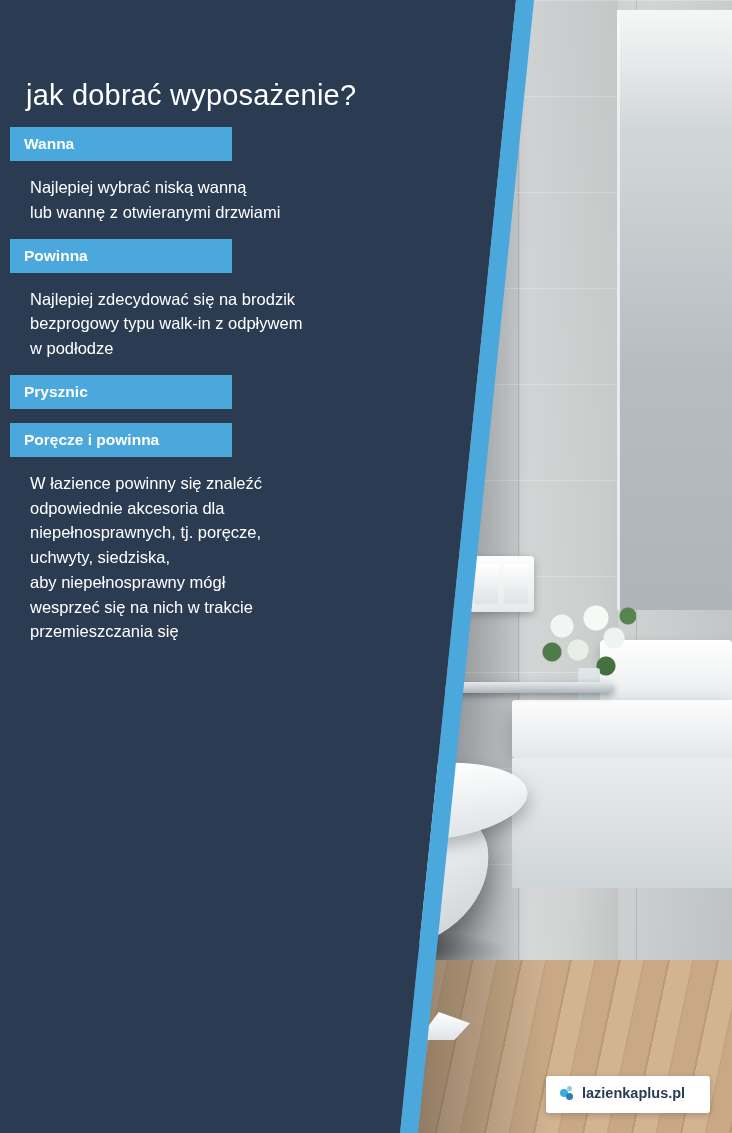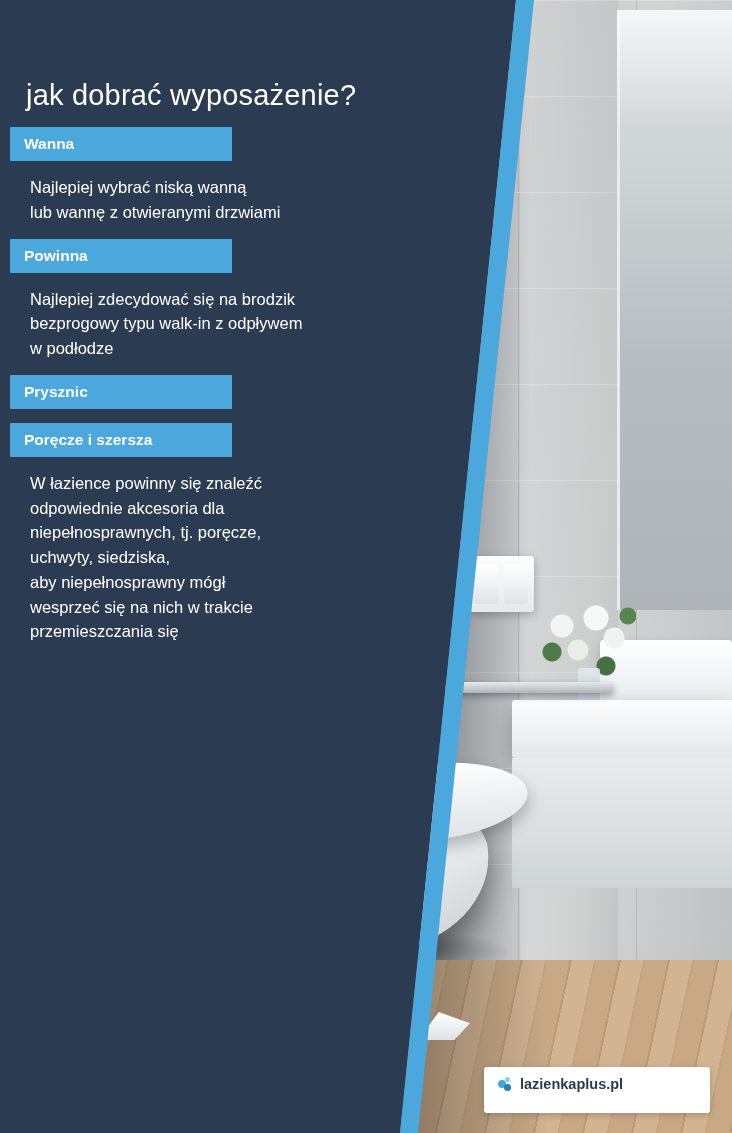--- a/index.html
+++ b/index.html
@@ -193,25 +193,25 @@
     margin:14px 0 0 30px;
     width:400px;
     white-space:pre-line;
   }
 
   
   .logo {
     position:absolute; right:22px; bottom:20px;
     background:#ffffff;
     border-radius:3px;
-    padding:9px 18px 21px 14px;
+    padding:9px 18px 12px 14px;
     display:flex; align-items:center; gap:7px;
     z-index:5;
     box-shadow:0 2px 6px rgba(0,0,0,.2);
-    width:226px;
+    width:164px;
   }
   .logo-mark { width:15px; height:15px; position:relative; flex:0 0 auto; }
   .logo-mark i {
     position:absolute; border-radius:50%;
   }
   .logo-mark i:nth-child(1){ left:0; top:3px; width:8px; height:8px; background:#3fa9e0; }
   .logo-mark i:nth-child(2){ left:7px; top:0; width:5px; height:5px; background:#86cdee; }
   .logo-mark i:nth-child(3){ left:6px; top:7px; width:7px; height:7px; background:#2a7fb8; }
   .logo-text { color:#2b3b52; font-size:14.5px; font-weight:bold; }
 </style>
@@ -263,21 +263,21 @@
 bezprogowy typu walk-in z odpływem
 w podłodze</div>
   </div>
 
 
   <div class="sect">
     <div class="badge">Prysznic</div>
   </div>
 
   <div class="sect">
-    <div class="badge">Poręcze i szersza</div>
+    <div class="badge">Poręcze i powinna</div>
     <div class="body">W łazience powinny się znaleźć
 odpowiednie akcesoria dla
 niepełnosprawnych, tj. poręcze,
 uchwyty, siedziska,
 aby niepełnosprawny mógł
 wesprzeć się na nich w trakcie
 przemieszczania się</div>
   </div>
 
 </div>

